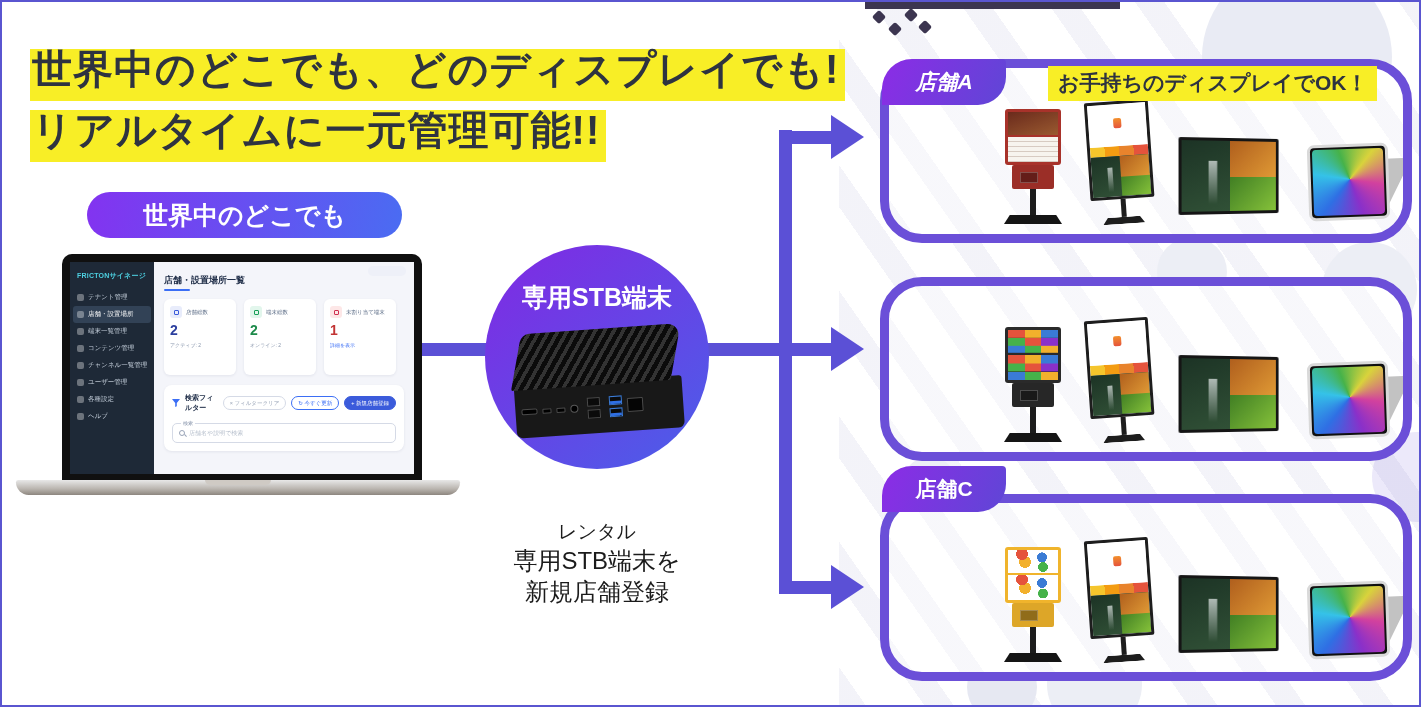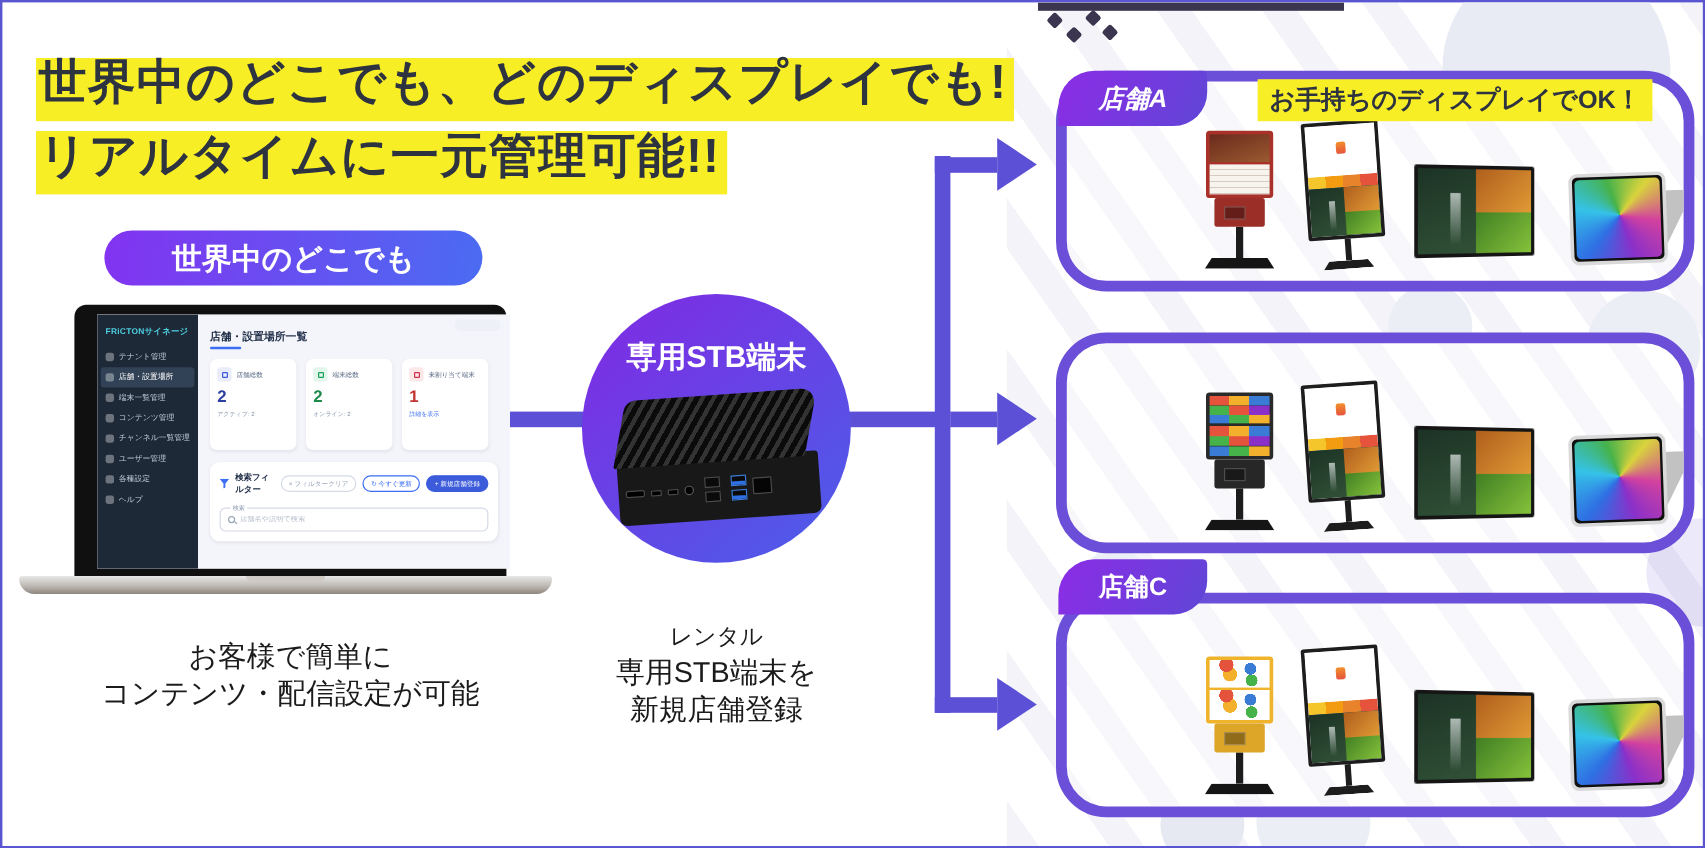--- a/index.html
+++ b/index.html
@@ -43,21 +43,21 @@
   .ar-b { left:790px; top:341px; width:39px; height:13px; }
   .ar-c { left:777px; top:579px; width:52px; height:13px; }
   .head { position:absolute; width:0; height:0; z-index:1;
           border-top:22px solid transparent; border-bottom:22px solid transparent;
           border-left:33px solid var(--arrow,#5b50d6); }
   .hd-a { left:829px; top:113px; } .hd-b { left:829px; top:325px; } .hd-c { left:829px; top:563px; }
 
   
   .laptop-screen { position:absolute; left:60px; top:252px; width:360px; height:228px; z-index:2;
                    background:#101010; border-radius:10px 10px 0 0; padding:8px; }
-  .dash { width:100%; height:100%; background:#f4f5fa; display:flex; overflow:hidden;margin-left:11px; }
+  .dash { width:100%; height:100%; background:#f4f5fa; display:flex; overflow:hidden; }
   .side { width:84px; background:var(--sidebar-bg,#1e2937); padding-top:5px; flex-shrink:0; }
   .logo { color:#4dd0e1; font-size:7px; font-weight:700; padding:4px 6px 8px 7px; letter-spacing:.2px; }
   .sitem { display:flex; align-items:center; gap:4px; height:17px; padding-left:7px;
            font-size:6.5px; color:#c6d0dc; cursor:pointer; }
   .sitem.active { background:#324256; border-radius:3px; margin:0 3px; padding-left:4px; color:#fff; }
   .sic { width:7px; height:7px; border-radius:2px; background:rgba(255,255,255,.35); flex-shrink:0; }
   .main { flex:1; padding:8px 10px; position:relative; }
   .user-chip { position:absolute; right:8px; top:4px; width:38px; height:10px; border-radius:5px; background:#eef0f8; }
   .ptitle { font-size:9px; font-weight:700; color:#22304a; margin-top:4px; }
   .underline { width:26px; height:2px; background:var(--link-blue,#3b6ef5); border-radius:1px; margin-top:2px; }
@@ -325,24 +325,20 @@
             <span class="mag"></span>
             <input class="search-input" placeholder="店舗名や説明で検索" style="">
           </div>
         </div>
       </div>
     </div>
   </div>
   <div class="laptop-base">
     <div class="laptop-notch"></div>
   </div>
-  <div class="cap cap-laptop">
-    <span>お客様で簡単に</span><br>
-    <span>コンテンツ・配信設定が可能</span>
-  </div>
 
   <div class="stb-circle">
     <div class="stb-label">専用STB端末</div>
     <div class="stb-dev">
       <div class="stb-fins"></div>
       <div class="stb-body">
         <span class="p-hdmi"></span>
         <span class="p-micro"></span>
         <span class="p-micro"></span>
         <span class="p-audio"></span>

